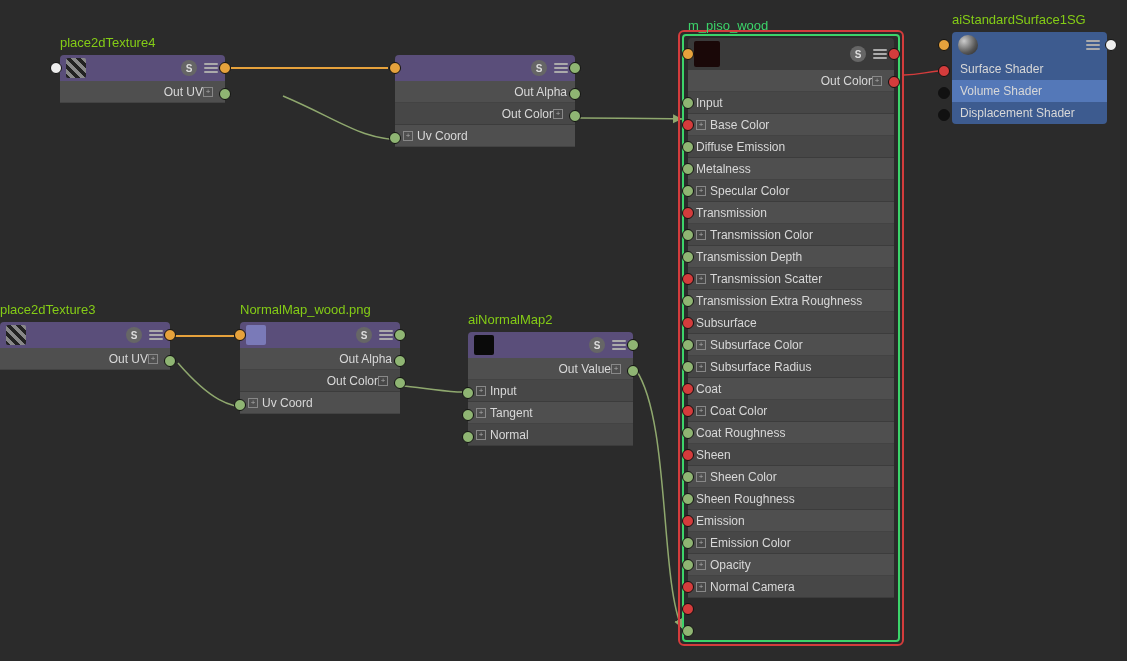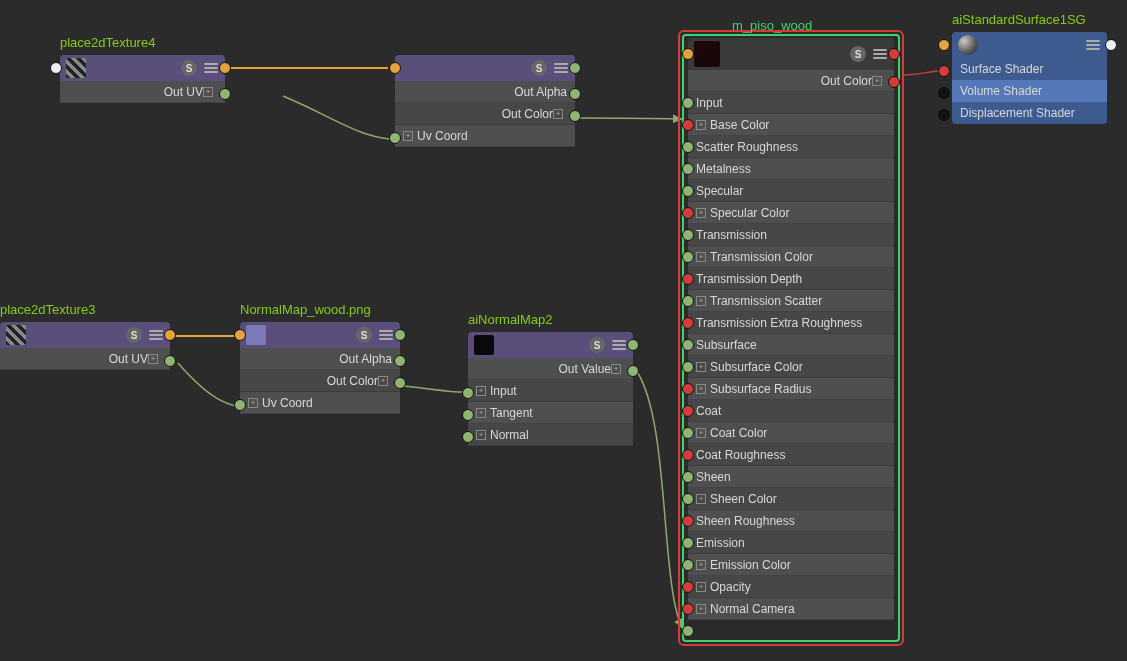--- a/index.html
+++ b/index.html
@@ -312,21 +312,21 @@
   <div class="port p-green" style="right:-6px; top:33px;"></div>
   <div class="port p-green" style="left:-6px;  top:55px;"></div>
   <div class="port p-green" style="left:-6px;  top:77px;"></div>
   <div class="port p-green" style="left:-6px;  top:99px;"></div>
 </div>
 
 <div class="sel-outer" style="left:678px; top:30px; width:226px; height:616px;"></div>
 <div class="sel-inner" style="left:682px; top:34px; width:218px; height:608px;"></div>
 
 <div class="node" style="left:688px; top:38px; width:206px;">
-  <div class="node-title title-green" style="top:-20px;margin-left:44px;">m_piso_wood</div>
+  <div class="node-title title-green" style="top:-20px;">m_piso_wood</div>
   <div class="node-header hdr-dark" style="height:32px;">
     <div class="swatch" style="background:#1a0808; width:26px; height:26px;"></div>
     <div class="hdr-spacer"></div>
     <div class="s-icon">S</div>
     <div class="list-icon">
         <span></span>
         <span></span>
         <span></span>
       </div>
   </div>
@@ -337,27 +337,24 @@
     </div>
 
   <div class="row">
         <span>Input</span>
       </div>
       <div class="row">
         <div class="exp">+</div>
         <span>Base Color</span>
       </div>
       <div class="row">
-        <span>Scatter Roughness</span>
+        <span>Diffuse Emission</span>
       </div>
       <div class="row">
         <span>Metalness</span>
-      </div>
-      <div class="row">
-        <span>Specular</span>
       </div>
       <div class="row">
         <div class="exp">+</div>
         <span>Specular Color</span>
       </div>
       <div class="row">
         <span>Transmission</span>
       </div>
       <div class="row">
         <div class="exp">+</div>

